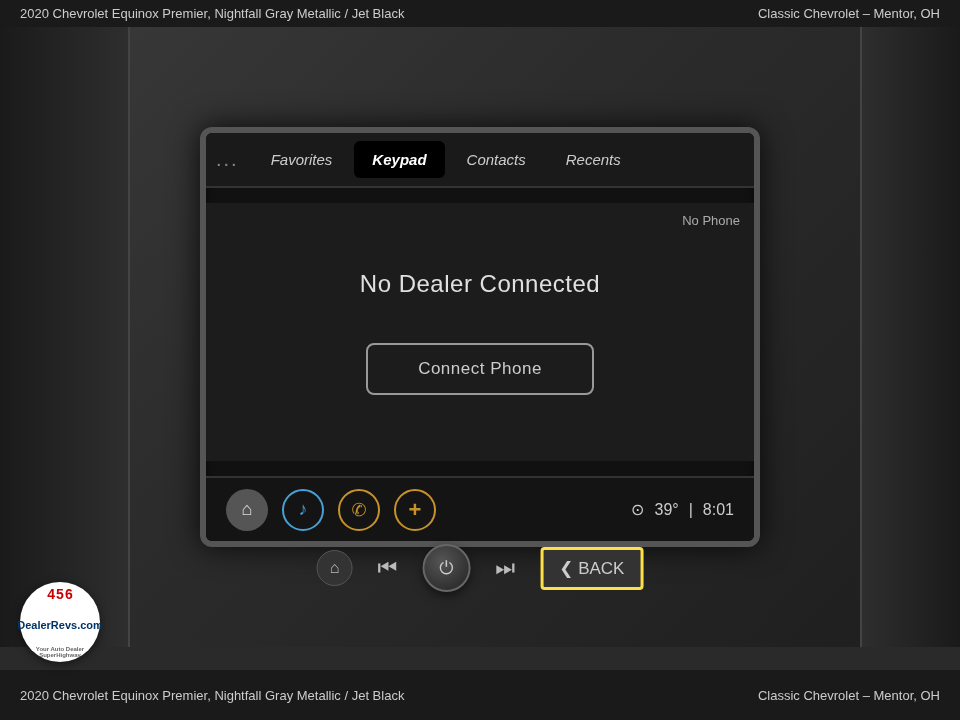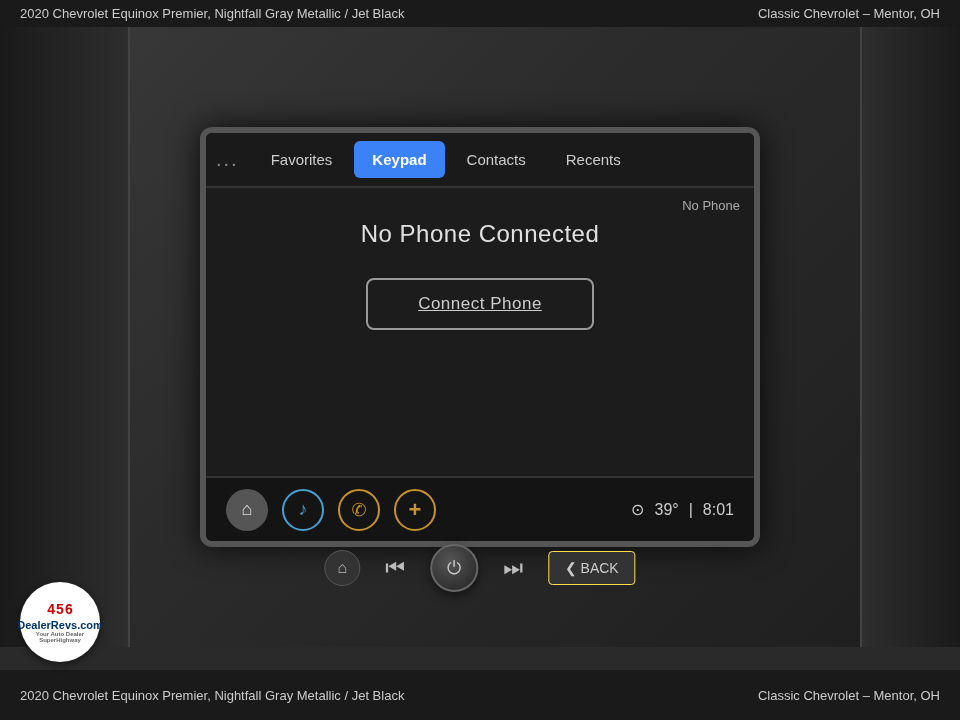--- a/index.html
+++ b/index.html
@@ -1,15 +1,15 @@
 <!DOCTYPE html>
 <html><head>
   <meta charset="utf-8">
   <style>
-    * { margin: 0; padding: 0; box-sizing: border-box; }
+    * { margin: 0; padding: 0; box-sizing: border-box; gap: 15px; }
     body {
       width: 960px;
       height: 720px;
       background: #2a2a2a;
       font-family: Arial, sans-serif;
       overflow: hidden;
       position: relative;
     }
 
     
@@ -96,35 +96,37 @@
       letter-spacing: 2px;
     }
 
     .tab {
       padding: 10px 18px;
       border-radius: 6px;
       color: #ccc;
       font-size: 15px;
       cursor: pointer;
       white-space: nowrap;
+      font-style: italic;
     }
 
     .tab.active {
-      background: #3b82f6;
+      background: #000000;
       color: #fff;
       font-weight: bold;
     }
 
     
     .screen-body {
       flex: 1;
       background: #1c1c1c;
       display: flex;
       flex-direction: column;
       align-items: center;
+      justify-content: center;
       position: relative;
       padding: 32px;
     }
 
     .no-phone-badge {
       position: absolute;
       top: 10px;
       right: 14px;
       color: #aaa;
       font-size: 13px;
@@ -140,21 +142,20 @@
 
     .connect-phone-btn {
       border: 2px solid #999;
       background: transparent;
       color: #ccc;
       font-size: 17px;
       padding: 14px 50px;
       border-radius: 8px;
       cursor: pointer;
       letter-spacing: 0.5px;
-      text-decoration: underline;
     }
 
     
     .screen-nav {
       background: #141414;
       height: 65px;
       display: flex;
       align-items: center;
       justify-content: space-between;
       padding: 0 20px;
@@ -259,25 +260,25 @@
       align-items: center;
       justify-content: center;
       color: #ccc;
       font-size: 18px;
       cursor: pointer;
       box-shadow: 0 4px 10px rgba(0,0,0,0.5);
     }
 
     .back-btn {
       background: #333;
-      border: 1px solid #fde047;
+      border: 3px solid #fde047;
       color: #ccc;
       padding: 8px 16px;
       border-radius: 4px;
-      font-size: 14px;
+      font-size: 17px;
       cursor: pointer;
       display: flex;
       align-items: center;
       gap: 6px;
     }
 
     .home-hw-btn {
       width: 36px;
       height: 36px;
       border-radius: 50%;
@@ -351,21 +352,21 @@
     <div class="tab-bar">
       <span class="tab-dots">...</span>
       <div class="tab">Favorites</div>
       <div class="tab active">Keypad</div>
       <div class="tab">Contacts</div>
       <div class="tab">Recents</div>
     </div>
 
     <div class="screen-body">
       <span class="no-phone-badge">No Phone</span>
-      <div class="no-phone-connected">No Phone Connected</div>
+      <div class="no-phone-connected">No Dealer Connected</div>
       <button class="connect-phone-btn">Connect Phone</button>
     </div>
 
     <div class="screen-nav">
       <div class="nav-icons">
         <div class="nav-icon home">
           <span>⌂</span>
         </div>
         <div class="nav-icon music">
           <span>♪</span>

